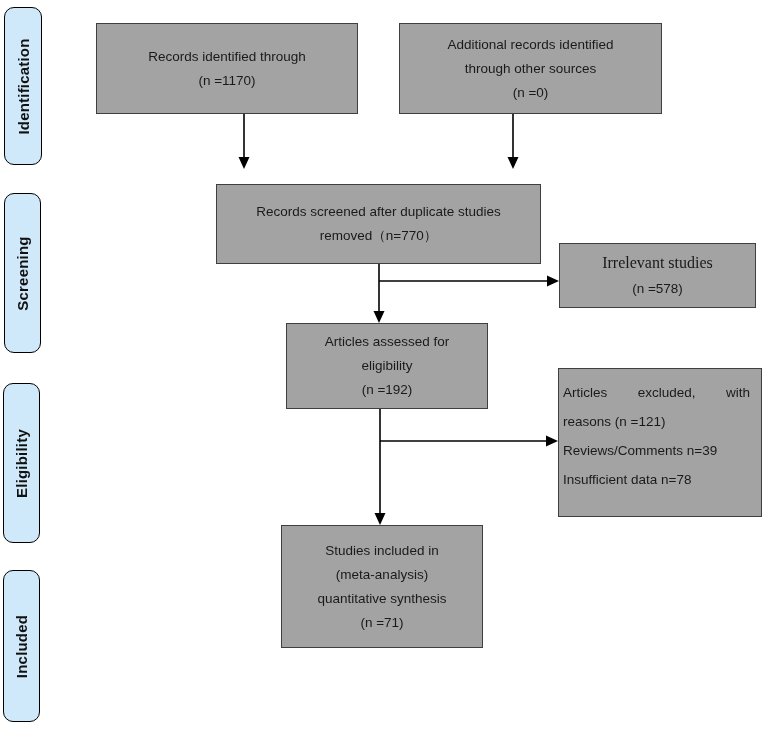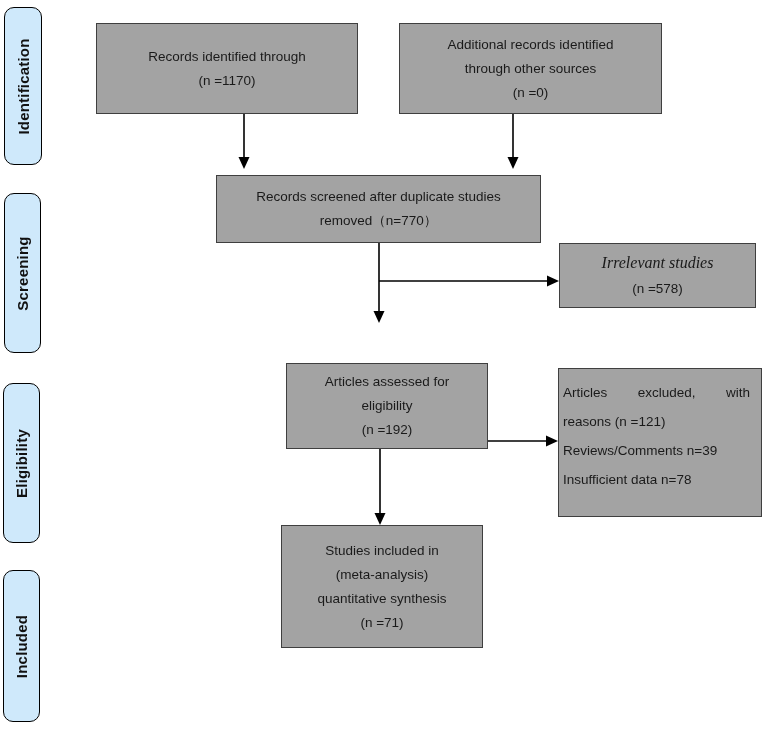--- a/index.html
+++ b/index.html
@@ -75,21 +75,20 @@
   .box.left-align .line {
     white-space: normal;
   }
   .box .justify {
     text-align: justify;
     text-align-last: justify;
   }
   .serif-line {
     font-family: "Liberation Serif", serif;
     font-size: 16px;
-    font-style: italic;
   }
 </style>
 </head>
 <body>
 
 <div class="canvas">
 
   <svg class="connectors" viewBox="0 0 767 739">
 
     <g>
@@ -140,31 +139,31 @@
     <div class="line">Records identified through</div>
     <div class="line">(n =1170)</div>
   </div>
 
   <div class="box" style="left:399px; top:23px; width:263px; height:91px;">
     <div class="line">Additional records identified</div>
     <div class="line">through other sources</div>
     <div class="line">(n =0)</div>
   </div>
 
-  <div class="box" style="left:216px; top:175px; width:325px; height:68px;">
+  <div class="box" style="left:216px; top:184px; width:325px; height:80px;">
     <div class="line">Records screened after duplicate studies</div>
     <div class="line">removed（n=770）</div>
   </div>
 
   <div class="box" style="left:559px; top:243px; width:197px; height:65px; line-height:26px;">
     <div class="line serif-line">Irrelevant studies</div>
     <div class="line">(n =578)</div>
   </div>
 
-  <div class="box" style="left:286px; top:323px; width:202px; height:86px;margin-top:40px;">
+  <div class="box" style="left:286px; top:323px; width:202px; height:86px;">
     <div class="line">Articles assessed for</div>
     <div class="line">eligibility</div>
     <div class="line">(n =192)</div>
   </div>
 
   <div class="box left-align" style="left:558px; top:368px; width:204px; height:149px;">
     <div class="line justify">Articles excluded, with</div>
     <div class="line">reasons (n =121)</div>
     <div class="line">Reviews/Comments n=39</div>
     <div class="line">Insufficient data n=78</div>

